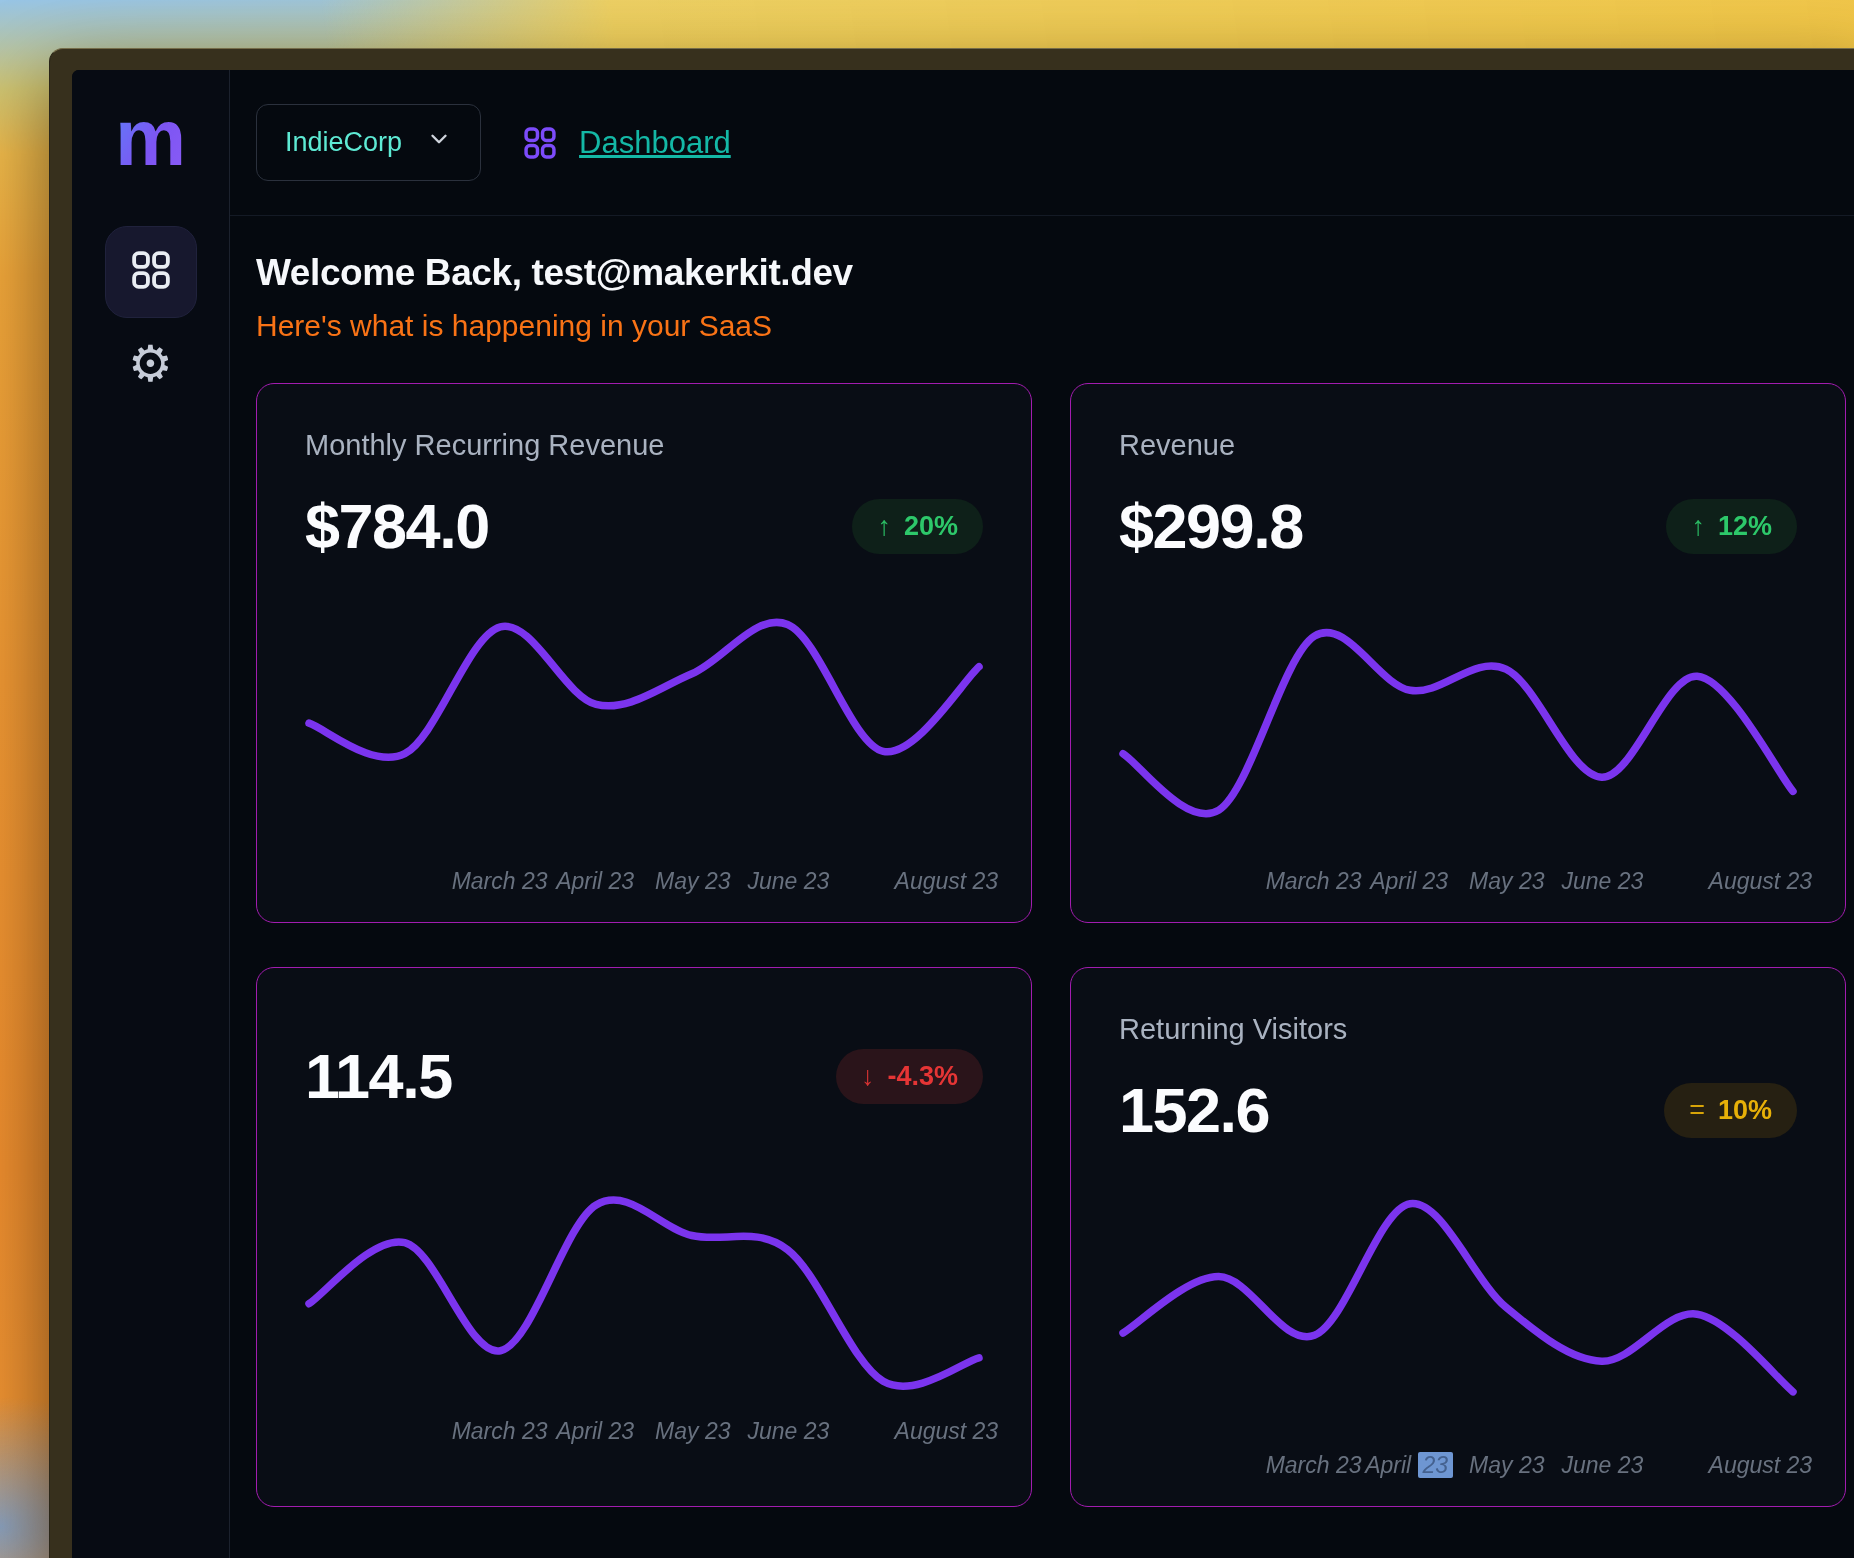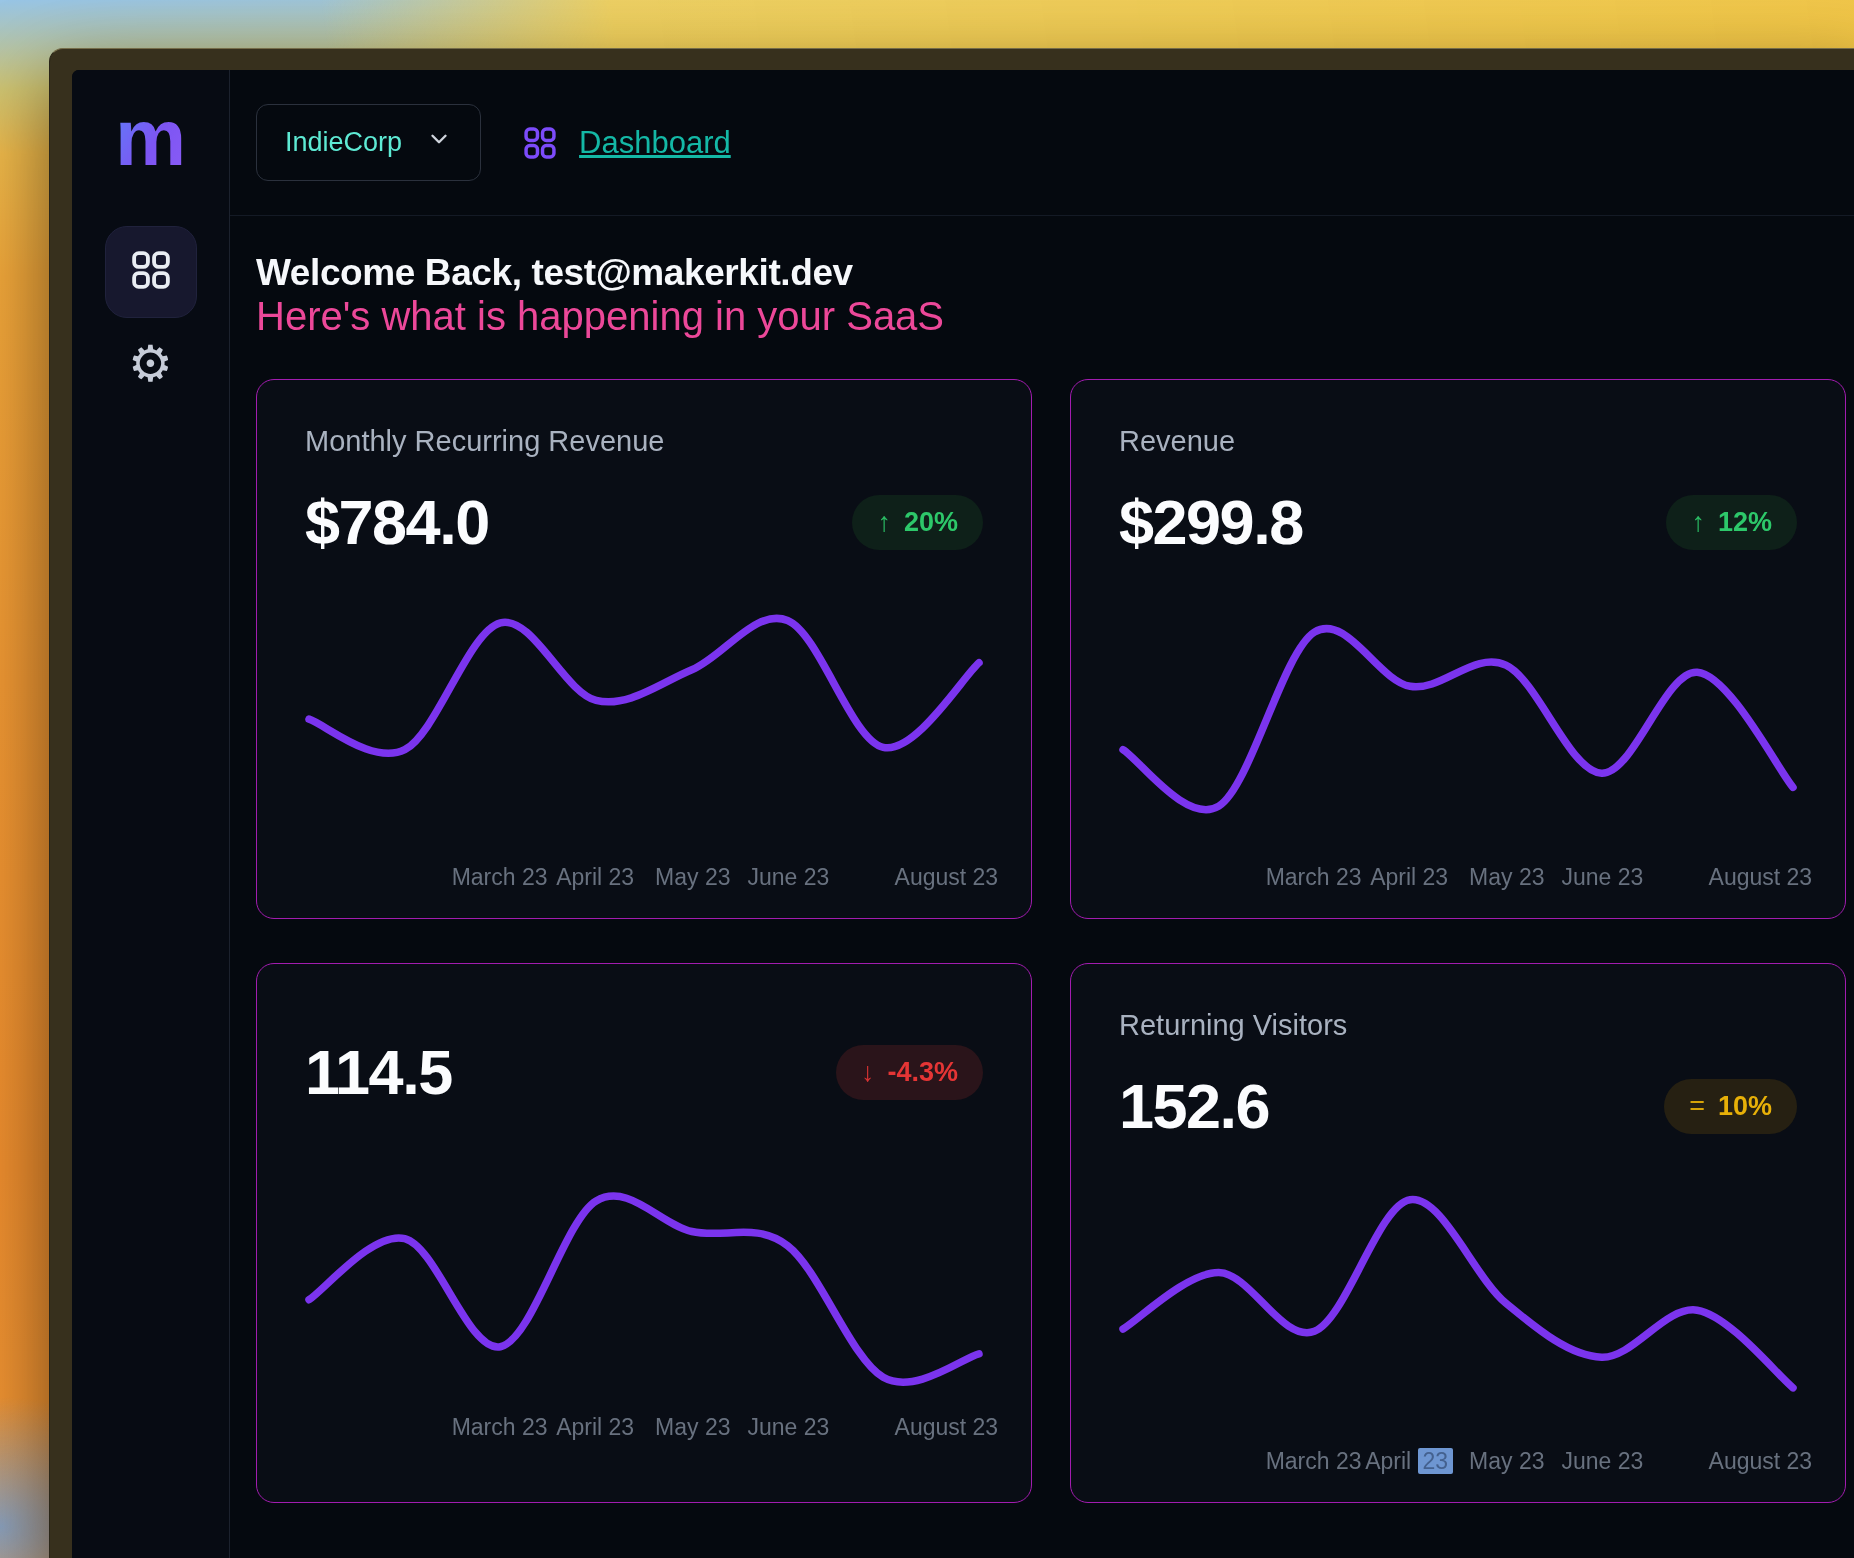--- a/index.html
+++ b/index.html
@@ -75,21 +75,21 @@
     font-family:inherit;
   }
   .ws-btn svg { width:26px; height:26px; color:#cfd4dc; }
   .crumb { display:flex; align-items:center; gap:20px; }
   .crumb-icon { width:38px; height:38px; color:#7c4bfa; }
   .crumb-icon svg { width:38px; height:38px; }
   .crumb-label { font-size:31px; color:#14b8a6; font-weight:500;text-decoration:underline; }
 
   .content { flex:1; padding:36px 32px 0 26px; }
   .welcome-title { font-size:37px; font-weight:700; color:#f6f8fb; letter-spacing:-0.4px; }
-  .welcome-sub { font-size:40px; font-weight:400; color:#ec4899; }
+  .welcome-sub { margin-top:15px; font-size:30px; font-weight:400; color:#f97316; }
 
   
   .cards {
     margin-top:40px;
     display:grid; grid-template-columns:1fr 1fr; gap:44px 38px;
   }
   .card {
     min-height:540px;
     background:#090d15;
     border:1px solid #a21caf;
@@ -105,21 +105,21 @@
   .badge {
     display:flex; align-items:center; gap:13px;
     padding:12px 25px; border-radius:40px;
     font-size:27px; font-weight:600;
   }
   .badge-icon { font-weight:400; opacity:.92; }
 
   
   .chart { margin-top:14px; height:290px; position:relative; }
   .chart svg { width:100%; height:100%; display:block; overflow:visible; }
-  .xlabels { position:absolute; top:100%; left:0; right:0; height:30px; }
+  .xlabels { position:absolute; top:100%; left:0; right:0; height:30px;font-style:italic; }
   .xlabels span.tick {
     position:absolute; transform:translateX(-50%);
     font-size:23px; line-height:26px; color:#68717f; white-space:nowrap;
   }
   .xlabels .hl {
     background:#6e96d2; color:#44618f;
     border-radius:2px; padding:0 5px;
   }
 </style>
 </head>

